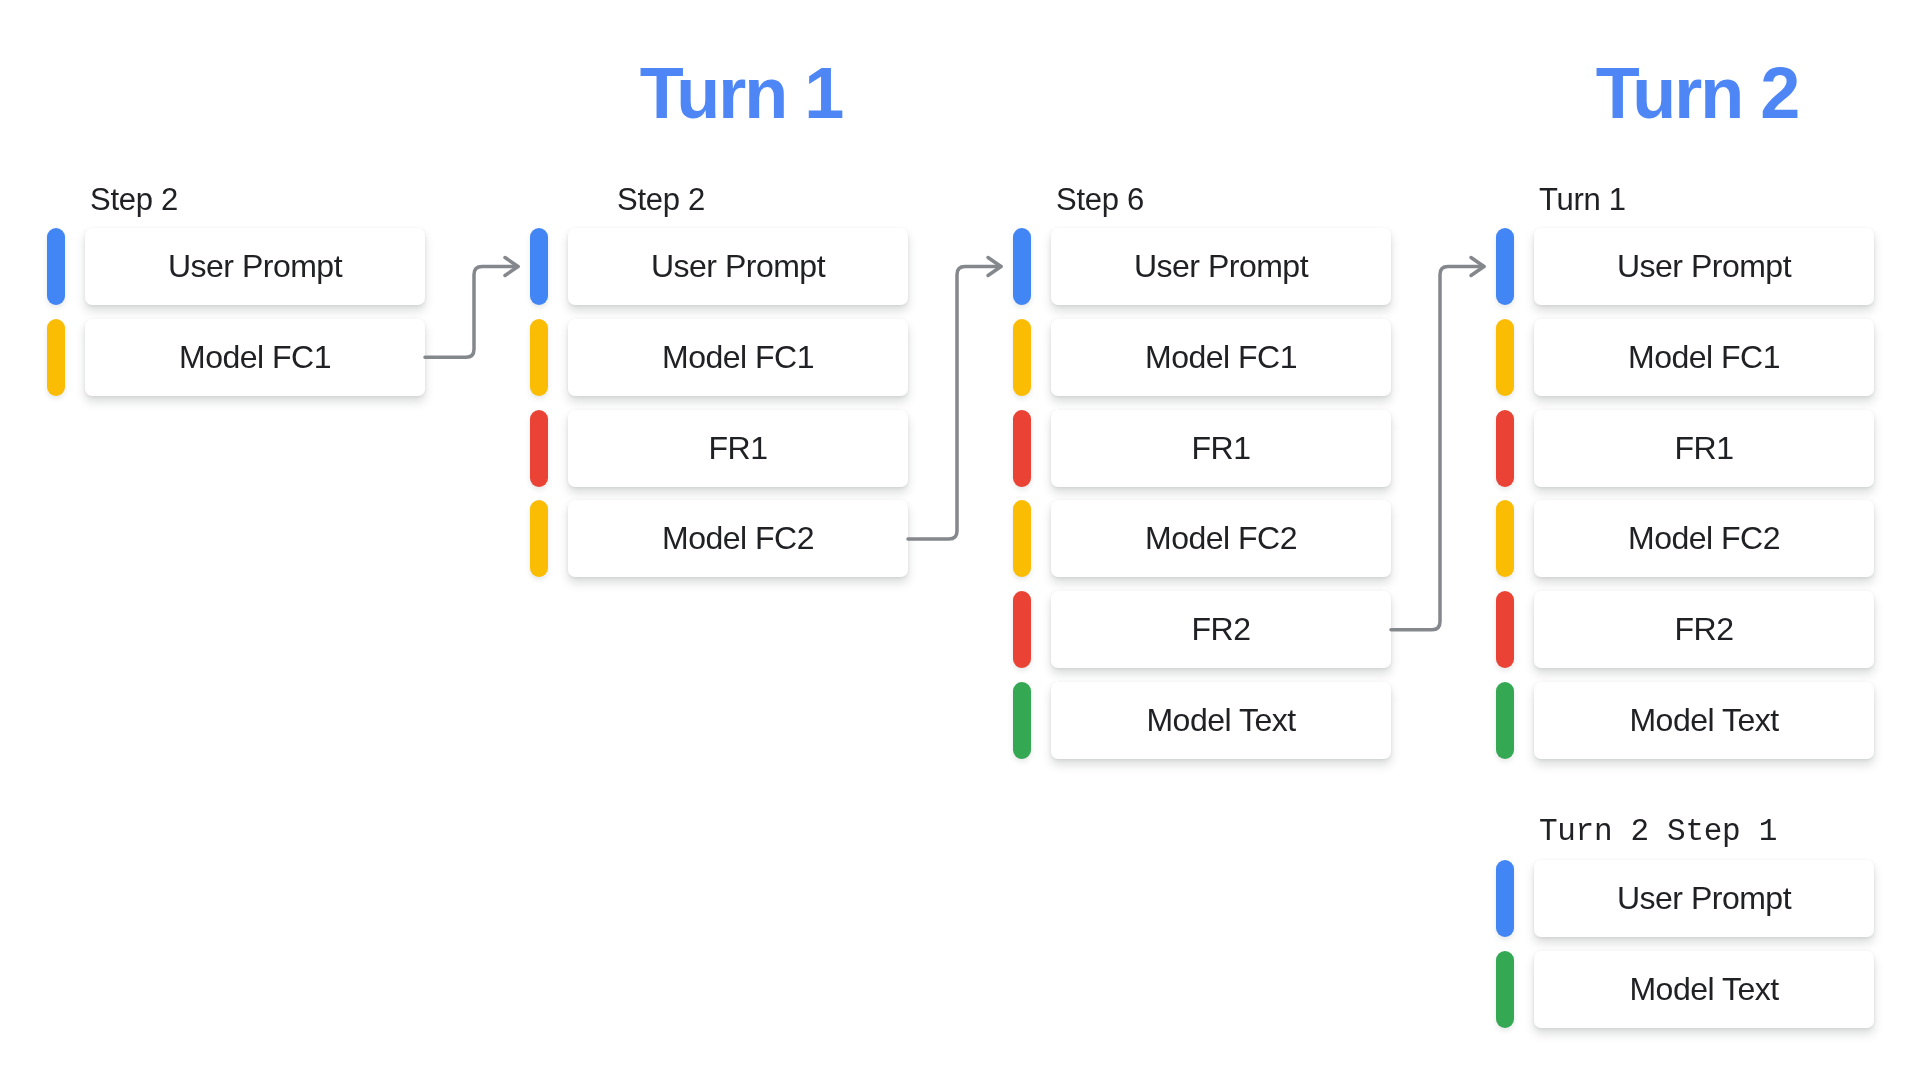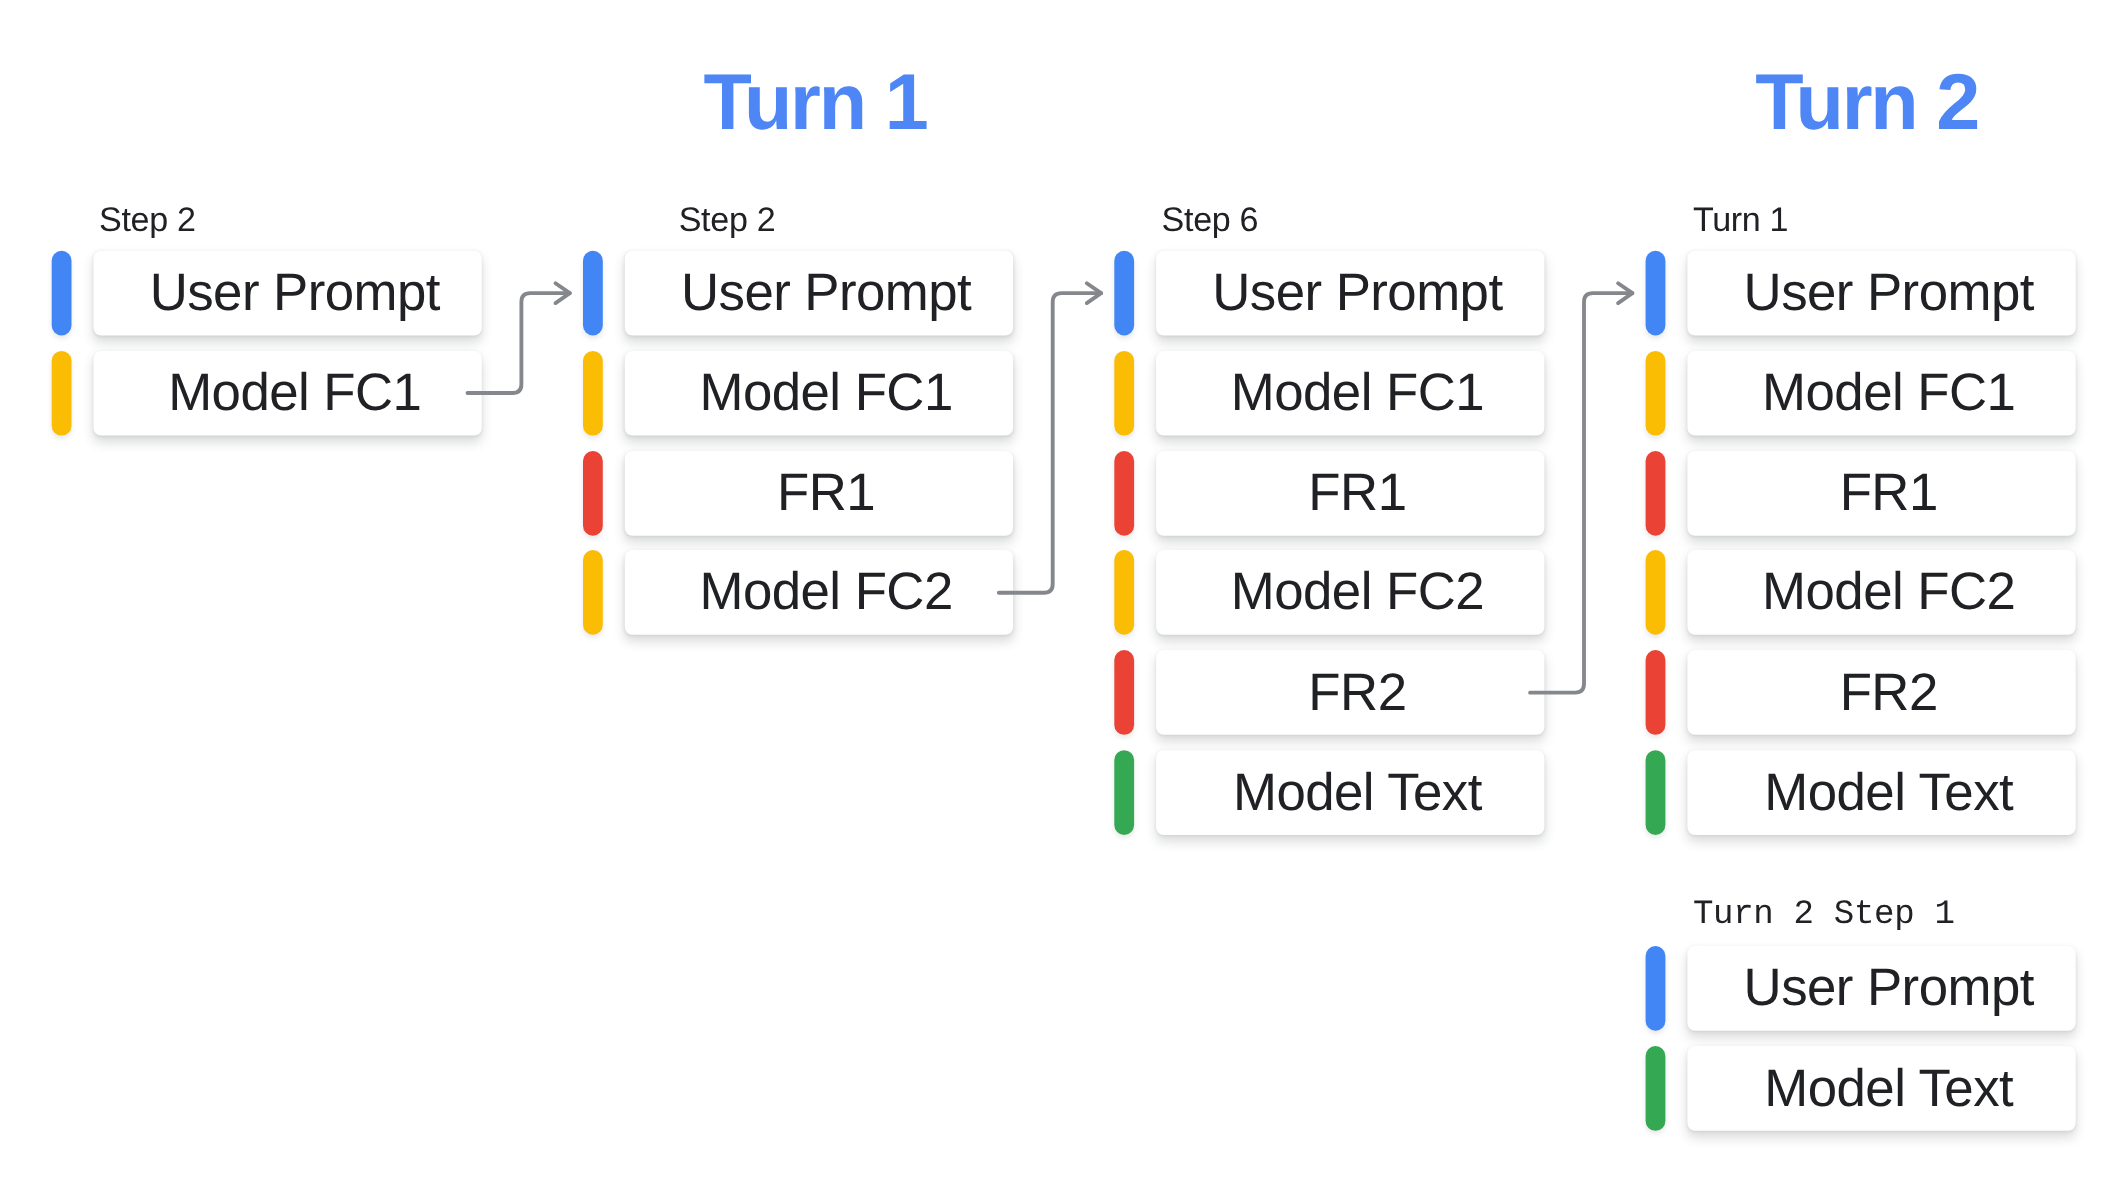--- a/index.html
+++ b/index.html
@@ -44,25 +44,24 @@
   .card {
     position: absolute;
     width: 340px;
     height: 77px;
     background: #ffffff;
     border-radius: 7px;
     box-shadow: 0 6px 10px rgba(60,64,67,0.18), 0 1px 3px rgba(60,64,67,0.10);
     display: flex;
     align-items: center;
     justify-content: center;
-    font-size: 48px;
+    font-size: 32px;
     letter-spacing: -0.5px;
     color: #202124;
     white-space: nowrap;
-    padding-left: 13px;
   }
   svg.arrows {
     position: absolute;
     left: 0;
     top: 0;
     width: 1921px;
     height: 1081px;
     pointer-events: none;
   }
 </style>

